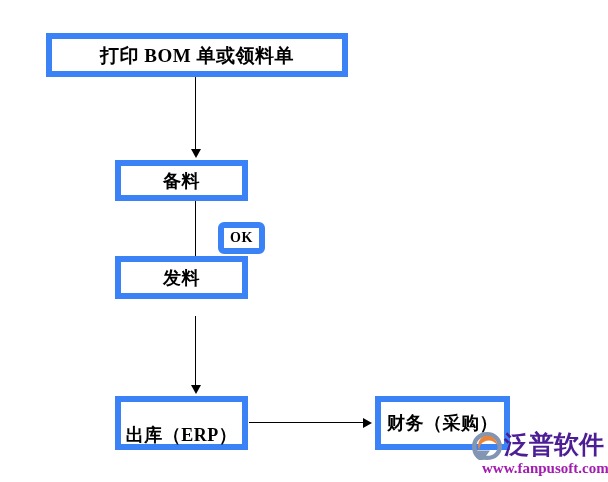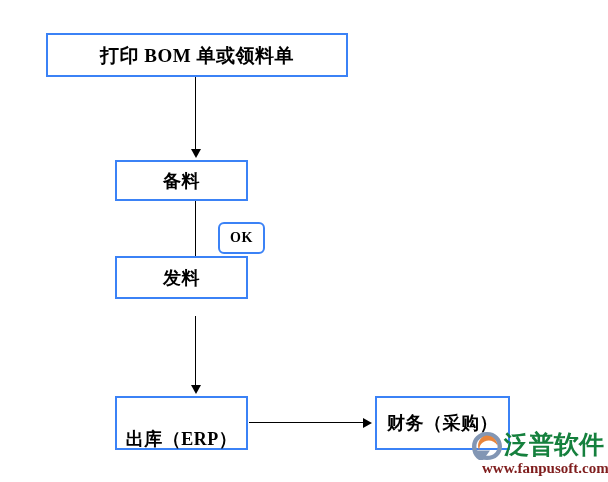--- a/index.html
+++ b/index.html
@@ -13,21 +13,21 @@
   #canvas {
     position: relative;
     width: 608px;
     height: 482px;
     background: #ffffff;
     overflow: hidden;
   }
   .node {
     position: absolute;
     box-sizing: border-box;
-    border: 2px solid #3b82f6;
+    border: 6px solid #3b82f6;
     background: #ffffff;
     display: flex;
     align-items: center;
     justify-content: center;
     color: #000000;
     font-weight: bold;
     letter-spacing: 0.5px;
     z-index: 3;
   }
   .node .lbl {
@@ -118,33 +118,33 @@
     position: absolute;
     left: 0px; top: 2px;
     width: 34px; height: 32px;
   }
   #watermark-brand {
     position: absolute;
     left: 34px;
     top: 0px;
     font-size: 25px;
     font-weight: bold;
-    color: #15803d;
+    color: #4c1d95;
     letter-spacing: 0px;
     line-height: 32px;
     white-space: nowrap;
     font-family: "Liberation Sans", "DejaVu Sans", sans-serif;
   }
   #watermark-url {
     position: absolute;
     left: 12px;
     top: 32px;
     font-size: 15px;
     font-weight: bold;
-    color: #7f1d1d;
+    color: #a21caf;
     letter-spacing: 0px;
     white-space: nowrap;
     font-family: "Liberation Serif", "DejaVu Serif", serif;
   }
 </style>
 </head>
 <body>
 
 <div id="canvas">
 

